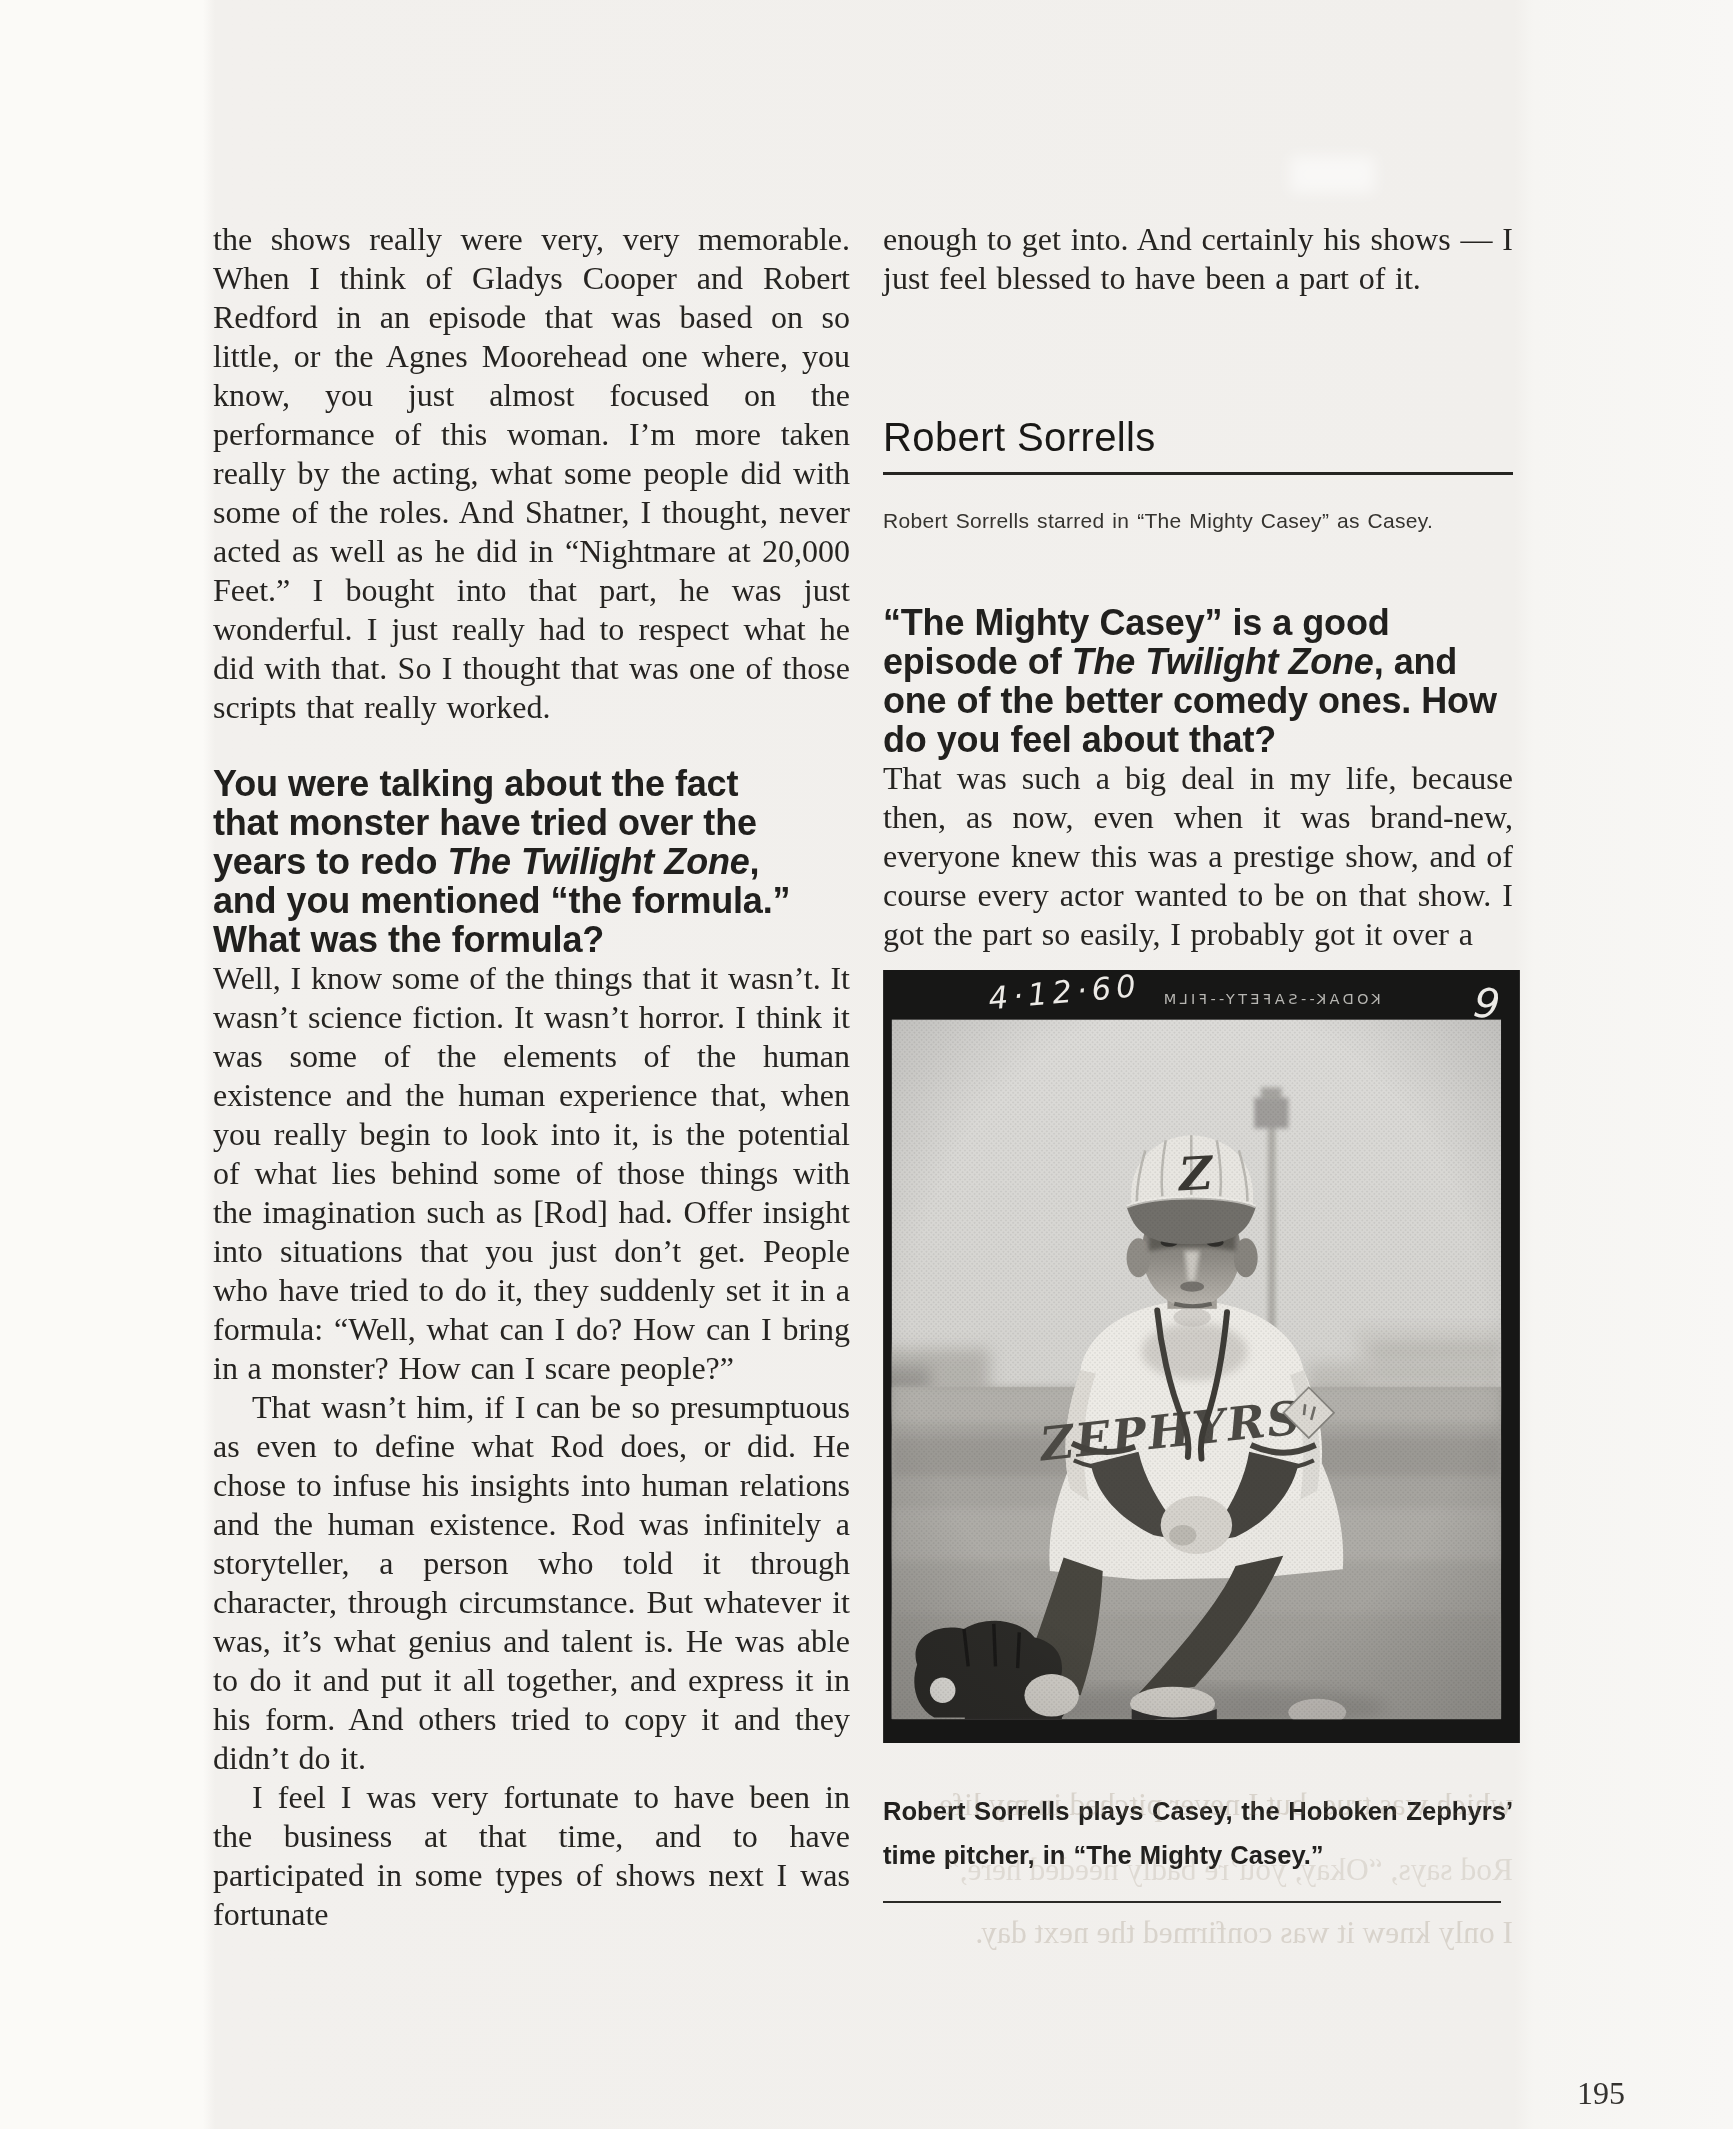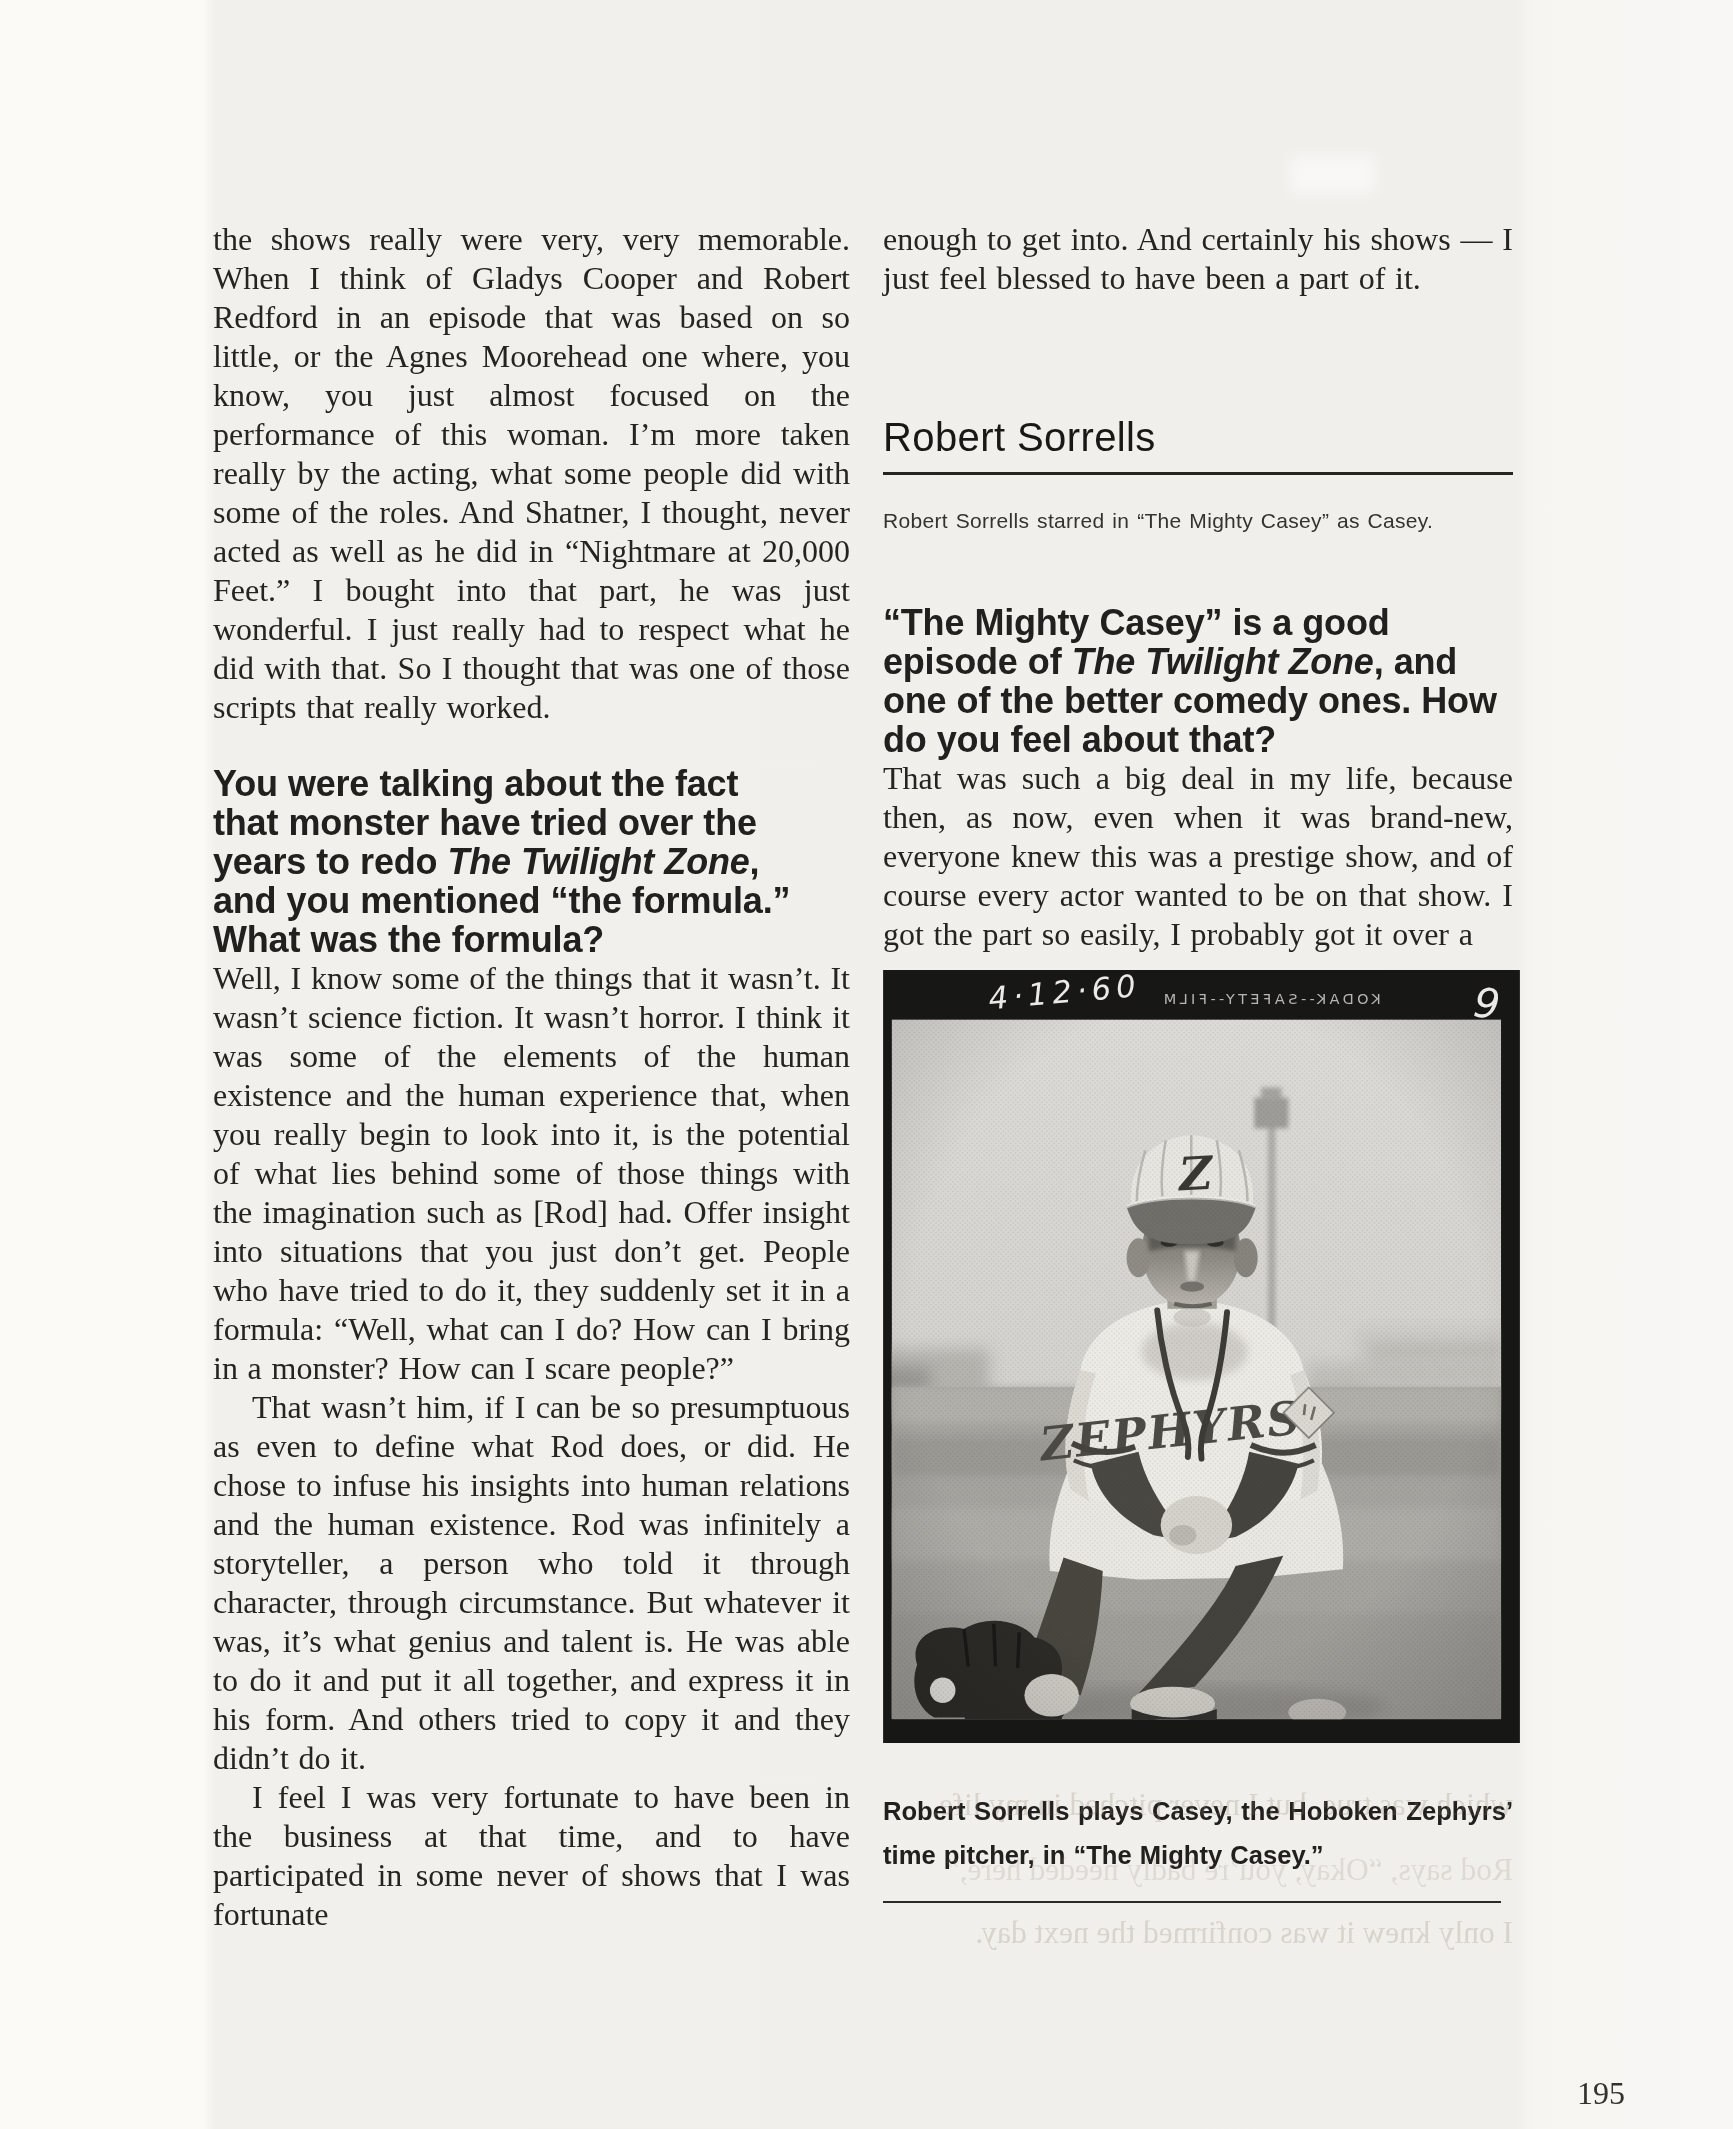--- a/index.html
+++ b/index.html
@@ -49,21 +49,21 @@
 
 <div class="page">
 
   <div class="smudge"></div>
 
   <div class="col col-left">
     <p class="serif-p">the shows really were very, very memorable. When I think of Gladys Cooper and Robert Redford in an episode that was based on so little, or the Agnes Moorehead one where, you know, you just almost focused on the performance of this woman. I’m more taken really by the acting, what some people did with some of the roles. And Shatner, I thought, never acted as well as he did in “Nightmare at 20,000 Feet.” I bought into that part, he was just wonderful. I just really had to respect what he did with that. So I thought that was one of those scripts that really worked.</p>
     <p class="question q-left"><span>You were talking about the fact that monster have tried over the years to redo </span><em>The Twilight Zone</em><span>, and you mentioned “the formula.” What was the formula?</span></p>
     <p class="serif-p">Well, I know some of the things that it wasn’t. It wasn’t science fiction. It wasn’t horror. I think it was some of the elements of the human existence and the human experience that, when you really begin to look into it, is the potential of what lies behind some of those things with the imagination such as [Rod] had. Offer insight into situations that you just don’t get. People who have tried to do it, they suddenly set it in a formula: “Well, what can I do? How can I bring in a monster? How can I scare people?”</p>
     <p class="serif-p indent">That wasn’t him, if I can be so presumptuous as even to define what Rod does, or did. He chose to infuse his insights into human relations and the human existence. Rod was infinitely a storyteller, a person who told it through character, through circumstance. But whatever it was, it’s what genius and talent is. He was able to do it and put it all together, and express it in his form. And others tried to copy it and they didn’t do it.</p>
-    <p class="serif-p indent">I feel I was very fortunate to have been in the business at that time, and to have participated in some never of shows that I was fortunate</p>
+    <p class="serif-p indent">I feel I was very fortunate to have been in the business at that time, and to have participated in some types of shows next I was fortunate</p>
   </div>
 
   <div class="col col-right">
     <p class="serif-p">enough to get into. And certainly his shows — I just feel blessed to have been a part of it.</p>
     <h2 class="heading">Robert Sorrells</h2>
     <div class="heading-rule"></div>
     <p class="intro">Robert Sorrells starred in “The Mighty Casey” as Casey.</p>
     <p class="question q-right"><span>“The Mighty Casey” is a good episode of </span><em>The Twilight Zone</em><span>, and one of the better comedy ones. How do you feel about that?</span></p>
     <p class="serif-p">That was such a big deal in my life, because then, as now, even when it was brand-new, everyone knew this was a prestige show, and of course every actor wanted to be on that show. I got the part so easily, I probably got it over a</p>
 

